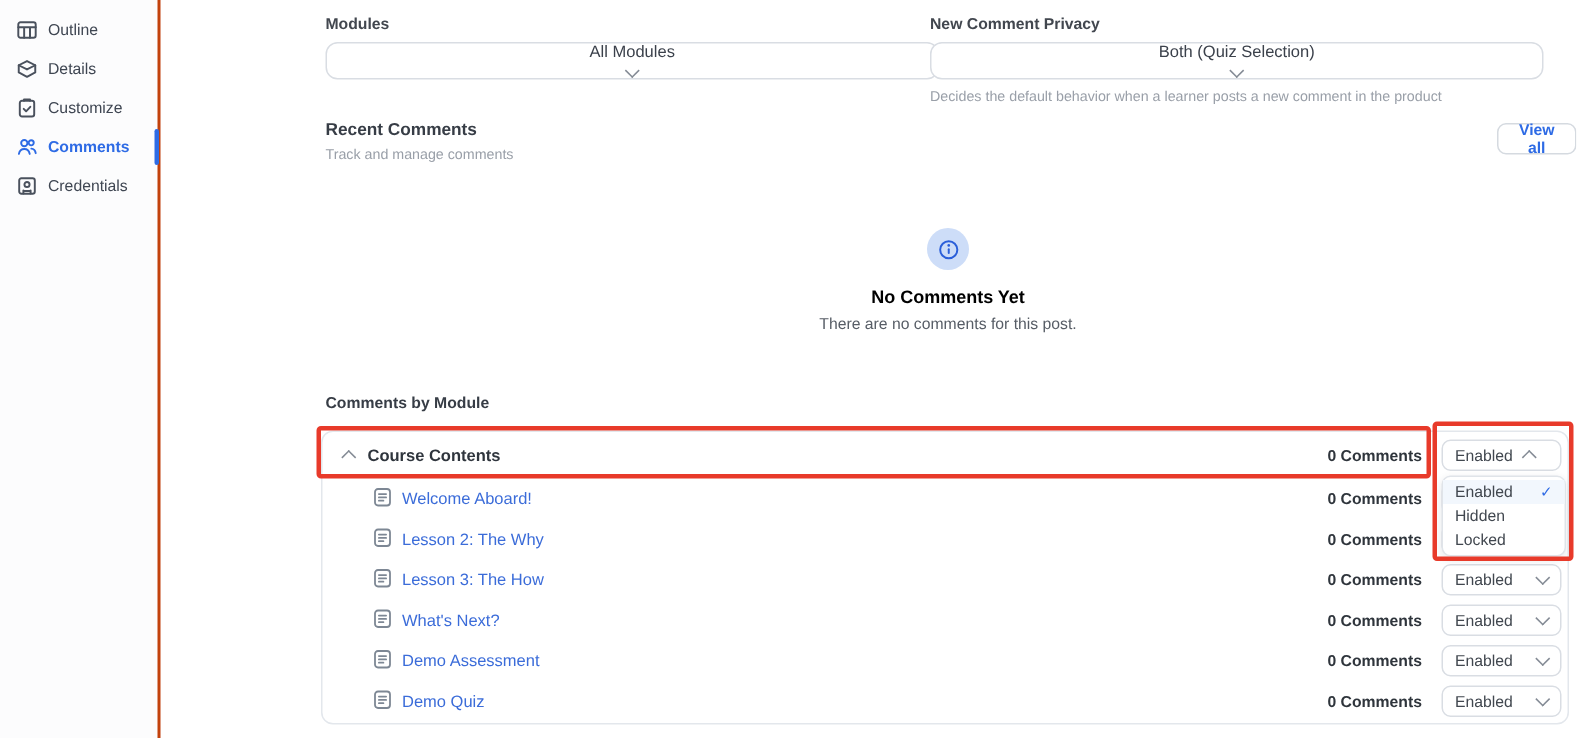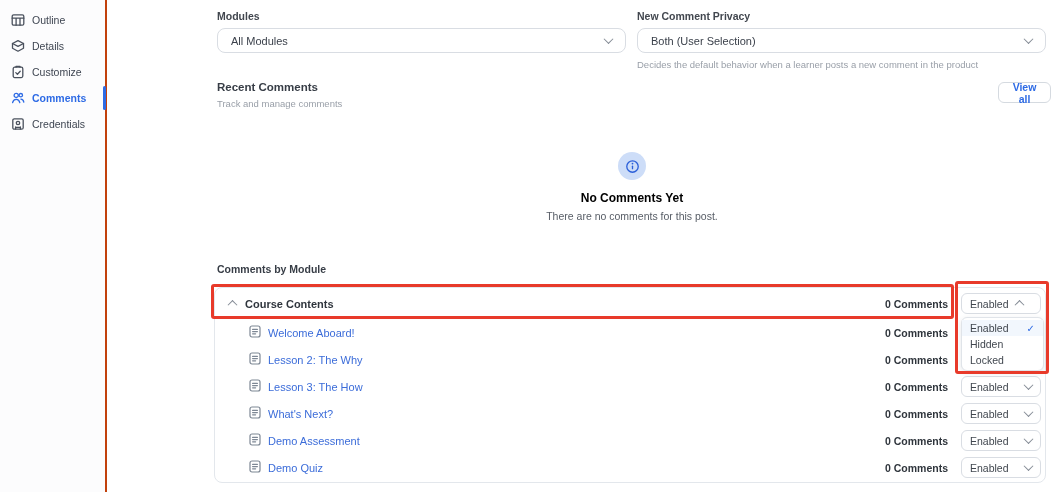--- a/index.html
+++ b/index.html
@@ -24,21 +24,21 @@
   
   .chev { display:inline-block; width:7px; height:7px; border-right:1.5px solid #848b95;
           border-bottom:1.5px solid #848b95; }
   .chev.down { transform:rotate(45deg) translate(-1px,-1px); }
   .chev.up   { transform:rotate(-135deg) translate(-1px,-1px); }
 
   .field { position:absolute; }
   .field-label { font-size:10.5px; font-weight:bold; color:#42474f; margin-bottom:6px; }
   .select-box { height:25px; background:#fff; border:1px solid #d9dde3; border-radius:8px;
                 display:flex; align-items:center; justify-content:space-between;
-                padding:0 13px; font-size:11px; color:#3b414b; cursor:pointer; }
+                padding:0 13px; font-size:11px; color:#3b414b; cursor:pointer;flex-direction:column; }
   .help-text { font-size:9.5px; color:#999fa8; margin-top:6px; }
 
   .section-title { font-size:11.5px; font-weight:bold; color:#373d46; }
   .section-sub { font-size:9.5px; color:#999fa8; margin-top:5px; }
 
   .view-all-btn { position:absolute; left:998px; top:82px; height:21px; padding:0 9px;
                   background:#fff; border:1px solid #d5dae0; border-radius:6px;
                   font-size:10.5px; font-weight:bold; color:#2e6be5; display:flex;
                   align-items:center; cursor:pointer; }
 
@@ -141,24 +141,24 @@
     </nav>
 
   <div class="field" style="left:217px; top:10px; width:409px;">
     <div class="field-label">Modules</div>
     <div class="select-box">
       <span>All Modules</span>
       <span class="chev down"></span>
     </div>
   </div>
 
-  <div class="field" style="left:637px; top:10px; width:409px;">
+  <div class="field" style="left:620px; top:10px; width:409px;">
     <div class="field-label">New Comment Privacy</div>
     <div class="select-box">
-      <span>Both (User Selection)</span>
+      <span>Both (Quiz Selection)</span>
       <span class="chev down"></span>
     </div>
     <div class="help-text">Decides the default behavior when a learner posts a new comment in the product</div>
   </div>
 
   <div style="position:absolute; left:217px; top:81px;">
     <div class="section-title">Recent Comments</div>
     <div class="section-sub">Track and manage comments</div>
   </div>
   <button class="view-all-btn">View all</button>

